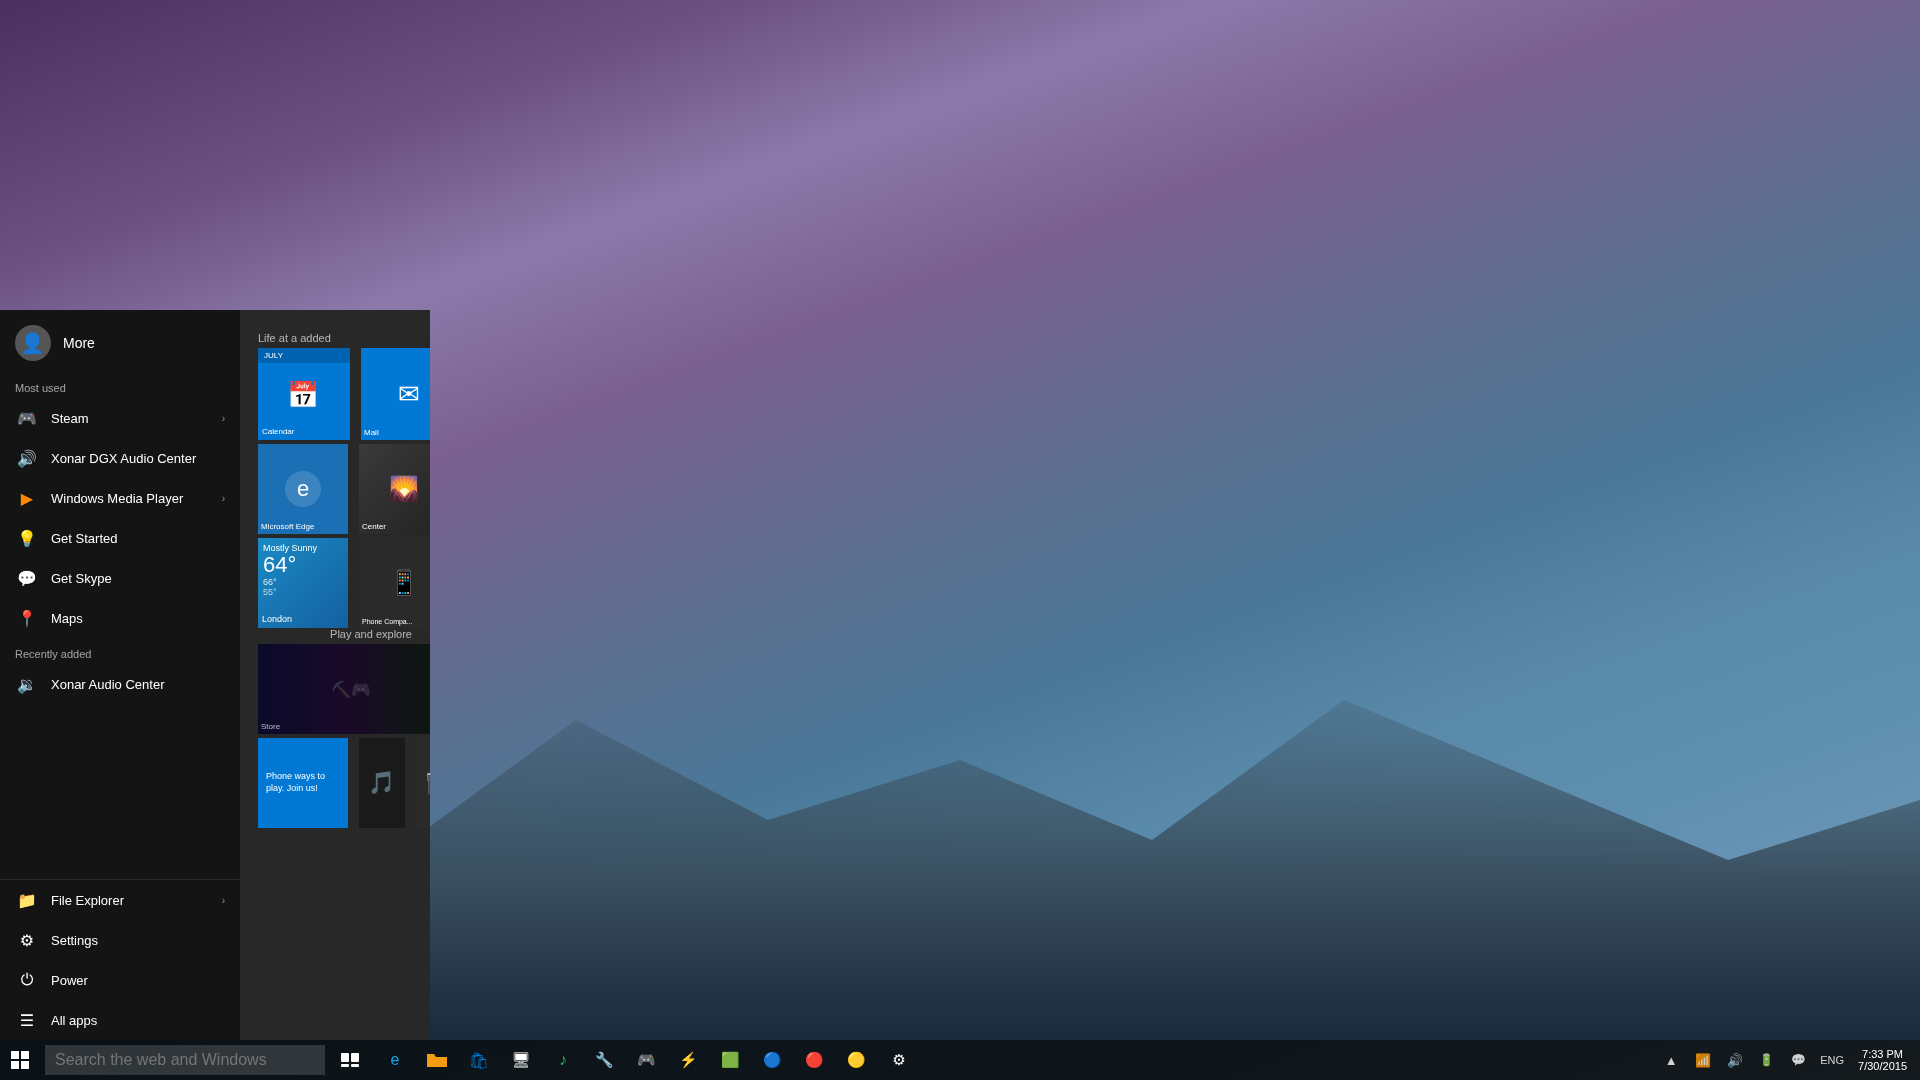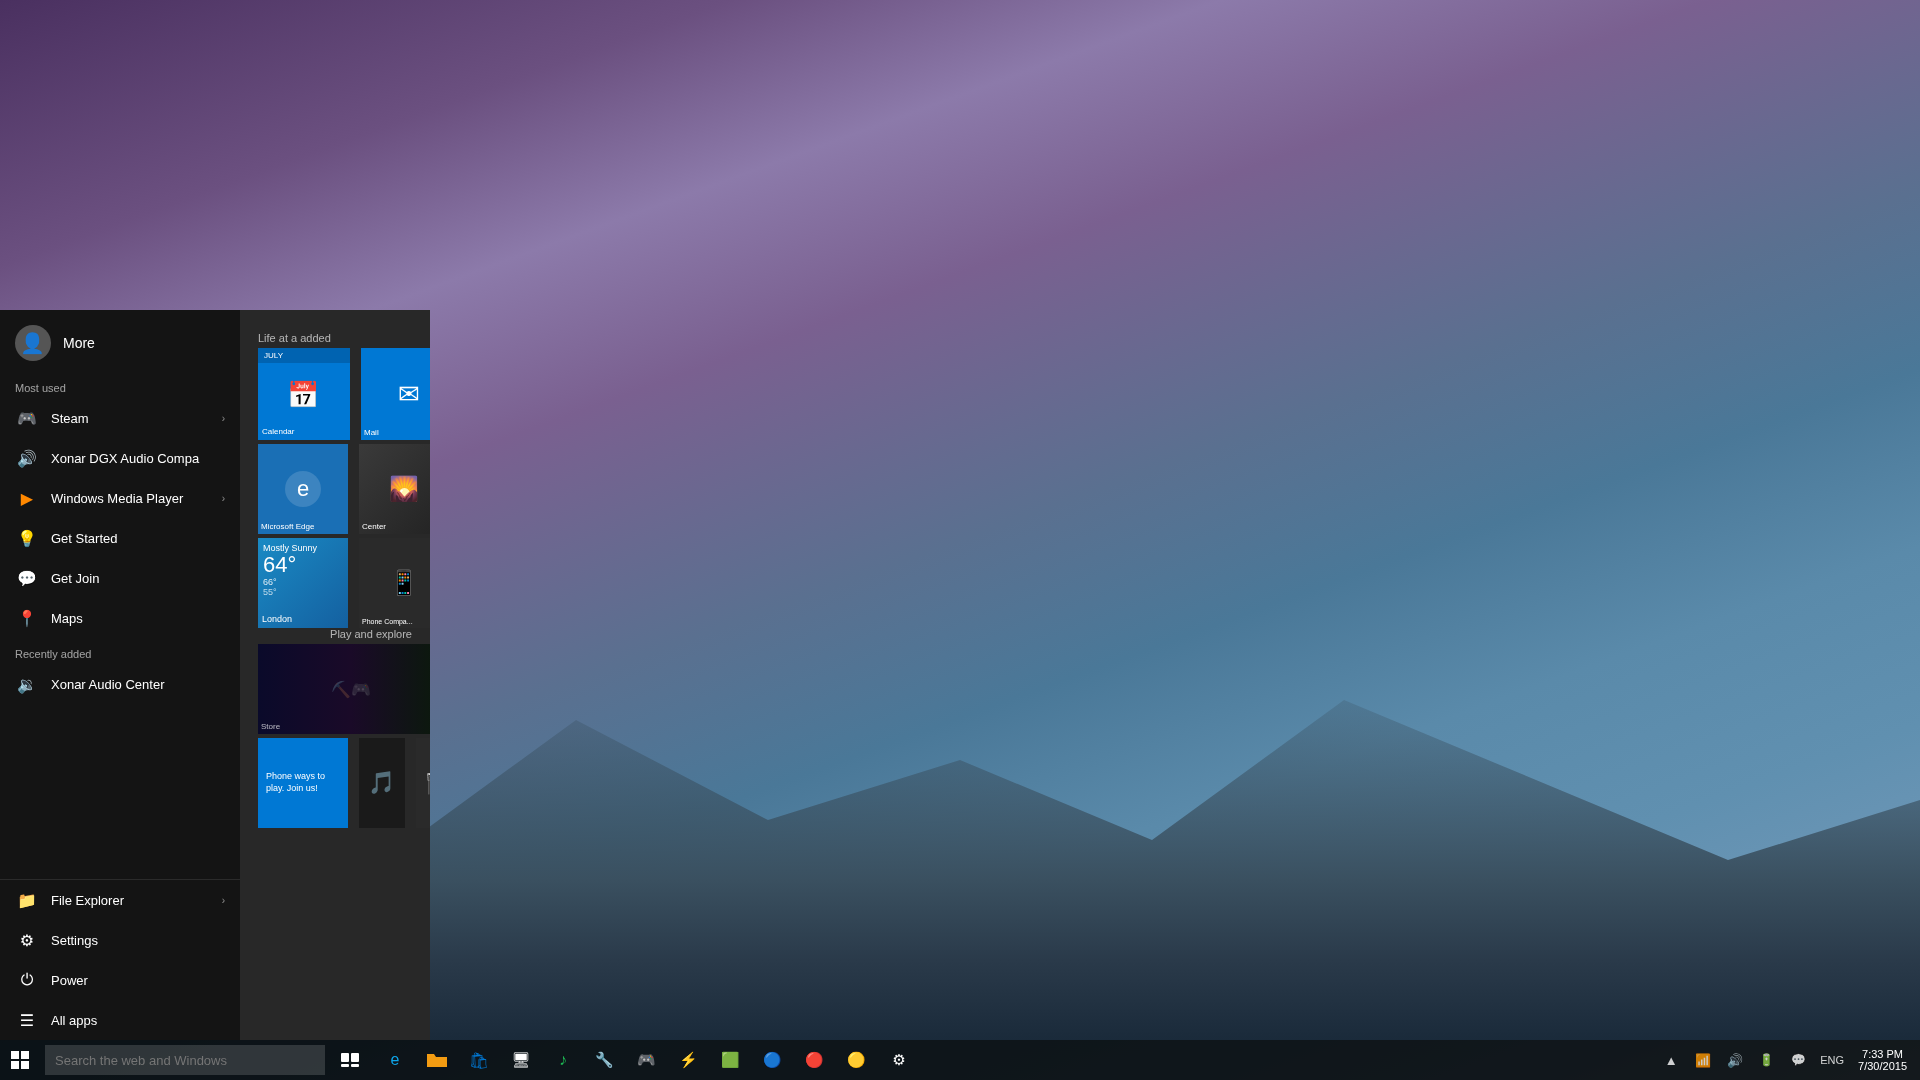--- a/index.html
+++ b/index.html
@@ -55,21 +55,21 @@
       font-size: 16px;
     }
 
     #taskbar-search {
       height: 30px;
       width: 280px;
       background: rgba(255,255,255,0.15);
       border: none;
       color: rgba(255,255,255,0.8);
       padding: 0 10px;
-      font-size: 13px;
+      font-size: 16px;
       margin: 0 5px;
       outline: none;
     }
 
     #taskbar-icons {
       display: flex;
       align-items: center;
       gap: 2px;
       margin-left: 5px;
     }
@@ -373,37 +373,37 @@
       <div id="most-used-label" class="most-used-label" style="font-size:11px;color:rgba(255,255,255,0.6);padding:6px 15px 4px;">Most used</div>
 
       <div class="app-item">
         <div class="app-icon steam-icon">🎮</div>
         <span>Steam</span>
         <span class="app-arrow">›</span>
       </div>
 
       <div class="app-item">
         <div class="app-icon xonar-icon">🔊</div>
-        <span>Xonar DGX Audio Compa</span>
+        <span>Xonar DGX Audio Center</span>
       </div>
 
       <div class="app-item">
         <div class="app-icon wmp-icon">▶</div>
         <span>Windows Media Player</span>
         <span class="app-arrow">›</span>
       </div>
 
       <div class="app-item">
         <div class="app-icon getstarted-icon">💡</div>
         <span>Get Started</span>
       </div>
 
       <div class="app-item">
         <div class="app-icon skype-icon">💬</div>
-        <span>Get Join</span>
+        <span>Get Skype</span>
       </div>
 
       <div class="app-item">
         <div class="app-icon maps-icon">📍</div>
         <span>Maps</span>
       </div>
 
       <div style="font-size:11px;color:rgba(255,255,255,0.6);padding:10px 15px 4px;">Recently added</div>
 
       <div class="app-item">

